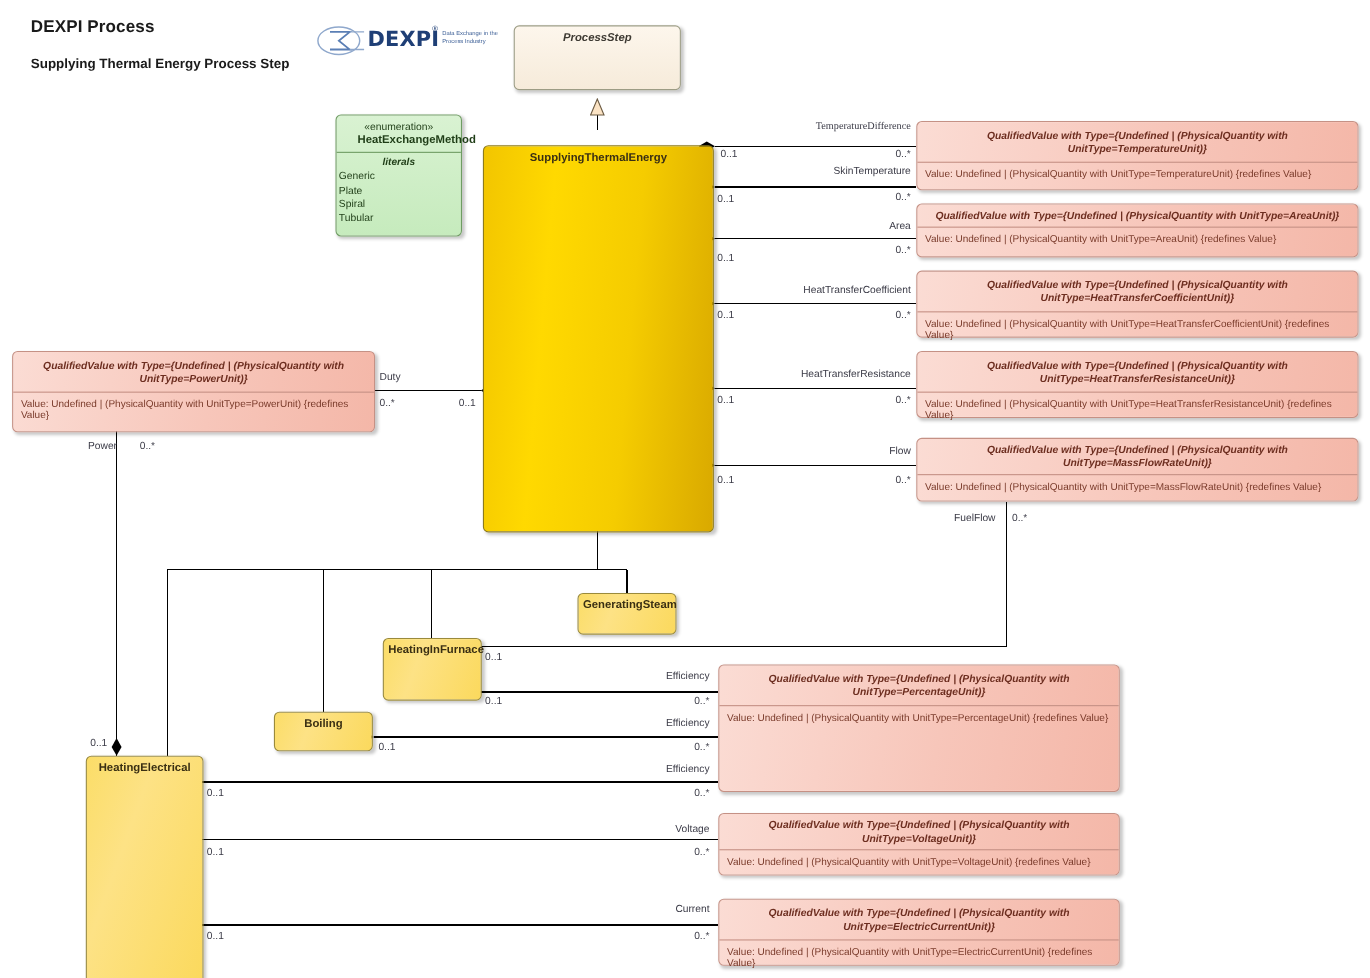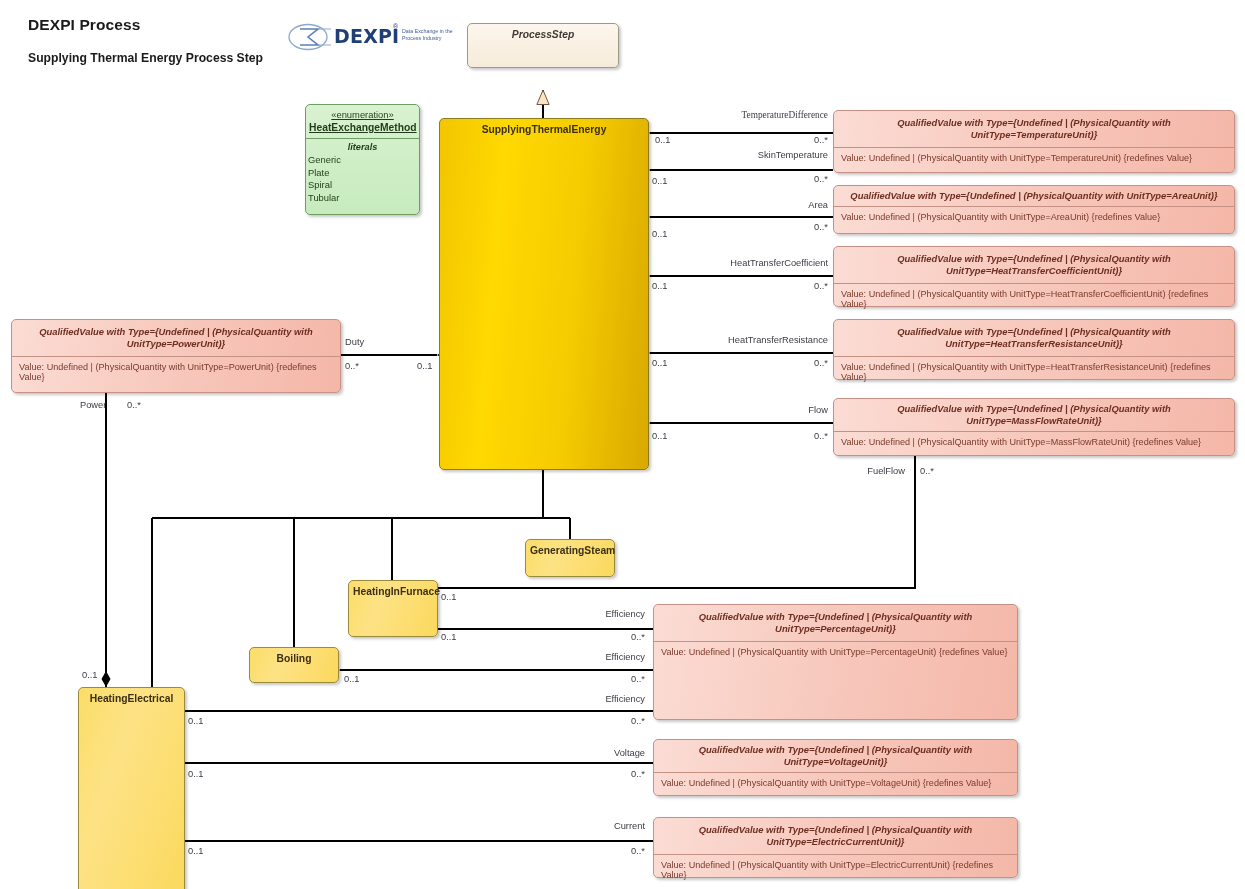--- a/index.html
+++ b/index.html
@@ -120,39 +120,39 @@
 
       <path d="M184,763 L653,763" marker-start="url(#dia)"></path>
       <path d="M184,841 L653,841" marker-start="url(#dia)"></path>
     </g>
 
     <g>
       <path d="M106,687 L101.5,679 L106,671 L110.5,679 Z" fill="#000"></path>
     </g>
   </svg>
 
-  <div class="node n-abstract" style="left:467px;top:23px;width:152px;height:45px;">
+  <div class="node n-abstract" style="left:467px;top:23px;width:152px;height:59px;">
     <div class="hdr">ProcessStep</div>
   </div>
 
   <div class="node n-enum" style="left:305px;top:104px;width:115px;height:111px;">
-    <div class="hdr" style="padding:3px 3px 4px;text-decoration:underline;">
+    <div class="hdr" style="padding:3px 19px 4px;">
       <span class="stereo">«enumeration»</span>
       <span>HeatExchangeMethod</span>
     </div>
     <div class="cmpt">
       <div class="lit-hd">literals</div>
       <div class="lit">Generic</div>
       <div class="lit">Plate</div>
       <div class="lit">Spiral</div>
       <div class="lit">Tubular</div>
     </div>
   </div>
 
-  <div class="node n-gold" style="left:439px;top:118px;width:210px;height:352px;">
+  <div class="node n-gold" style="left:439px;top:132px;width:210px;height:352px;">
     <div class="hdr">SupplyingThermalEnergy</div>
   </div>
 
   <div class="node n-sub" style="left:525px;top:539px;width:90px;height:38px;">
     <div class="hdr">GeneratingSteam</div>
   </div>
 
   <div class="node n-sub" style="left:348px;top:580px;width:90px;height:57px;">
     <div class="hdr">HeatingInFurnace</div>
   </div>

